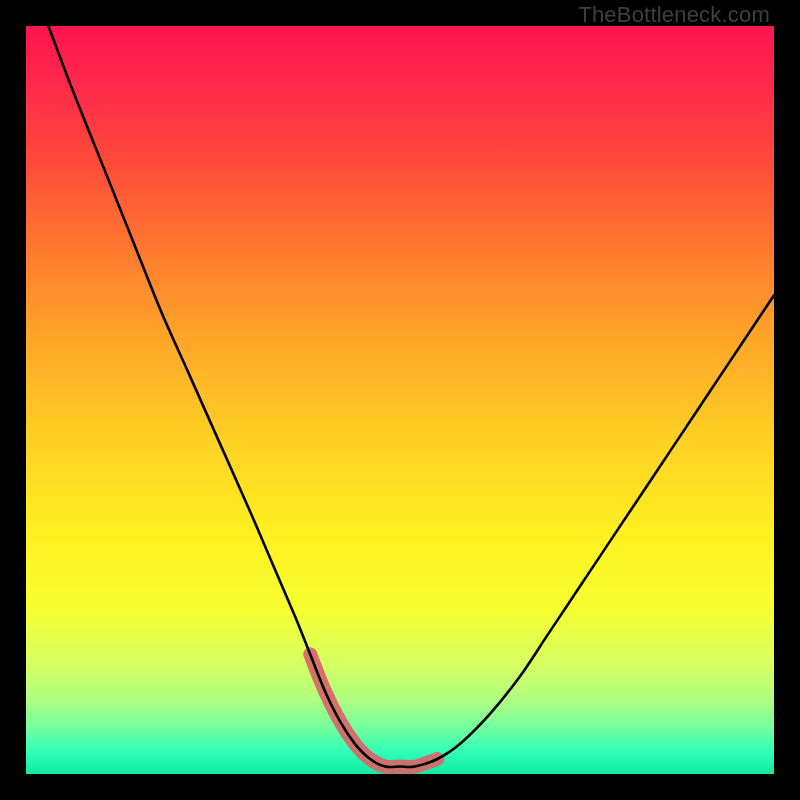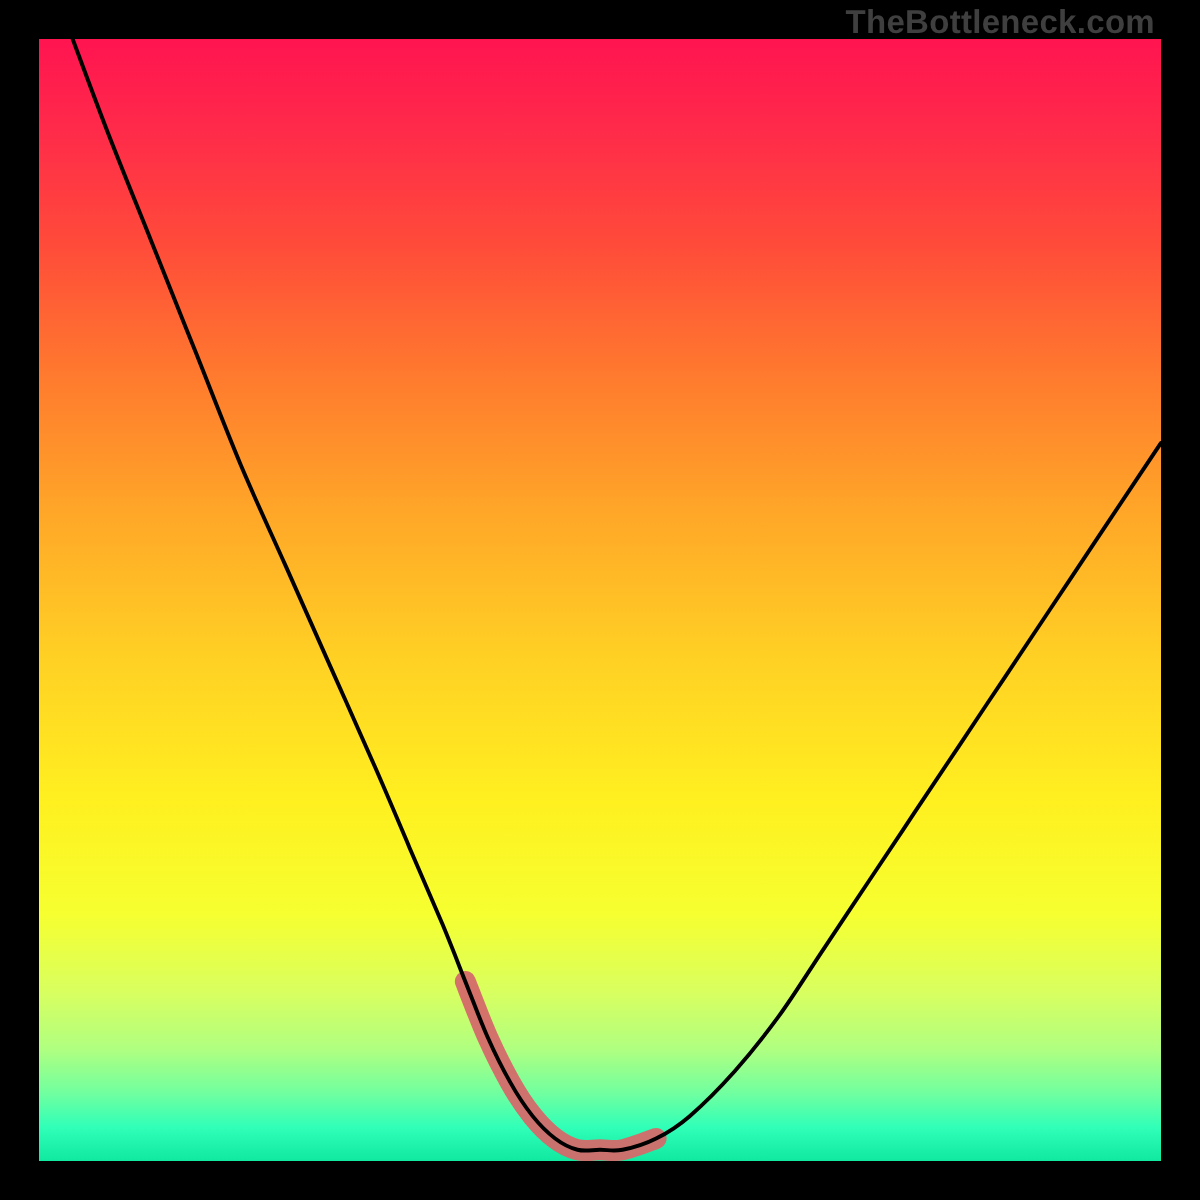--- a/index.html
+++ b/index.html
@@ -33,21 +33,21 @@
   .curve-layer {
     position: absolute;
     inset: 0;
   }
   .watermark {
     position: absolute;
     top: 2px;
     right: 30px;
     color: #3f3f3f;
     font-size: 22px;
-    font-weight: 700;
+    font-weight: 400;
     letter-spacing: 0.2px;
   }
 </style>
 </head>
 <body>
 
 <div class="frame">
 
   <div class="watermark">TheBottleneck.com</div>
 

